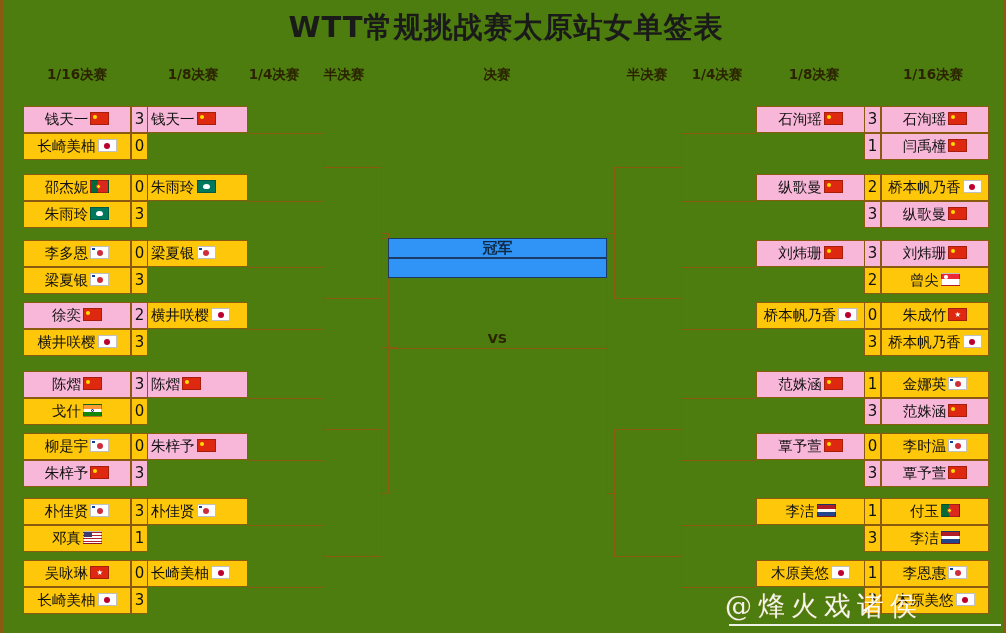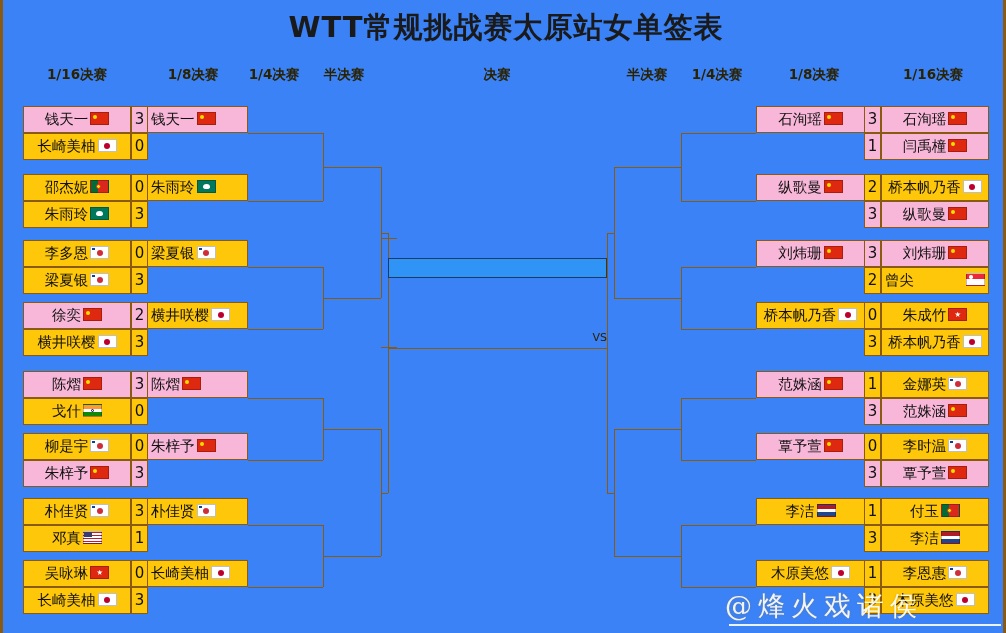--- a/index.html
+++ b/index.html
@@ -4,21 +4,21 @@
 <style>
   html,body{margin:0;padding:0;}
   body{
     width:1006px;height:633px;
     background:#FFC709;
     font-family:"DejaVu Sans","Liberation Sans",sans-serif;
     overflow:hidden;
     position:relative;
   }
   #stage{position:absolute;left:0;top:0;width:1006px;height:633px;
-         background:#3b82f6;
+         background:#4d7c0f;
          border-left:3px solid #8a5a10;border-right:3px solid #8a5a10;
          box-sizing:border-box;}
 
   
   .title{
     position:absolute;left:0;top:8px;width:1006px;
     text-align:center;
     font-size:29px;font-weight:bold;color:#1a1a1a;
     letter-spacing:1px;
     font-family:"DejaVu Sans","Liberation Sans",sans-serif;
@@ -96,22 +96,22 @@
   
   .champ{
     position:absolute;
     box-sizing:border-box;
     background:#2F94F5;
     border:1.4px solid #1b3a66;
     display:flex;align-items:center;justify-content:center;
     font-size:15px;color:#102a46;font-weight:bold;
   }
   .vs{
-    position:absolute;text-align:right;
-    font-size:11px;font-weight:normal;color:#2b2200;
+    position:absolute;text-align:center;
+    font-size:13px;font-weight:bold;color:#2b2200;
   }
   .finalbox{position:absolute;box-sizing:border-box;border:1.4px solid #8a5a10;background:transparent;}
 
   
   .wm{
     position:absolute;left:722px;top:588px;
     font-size:27px;color:#ffffff;
     font-family:"DejaVu Serif","Liberation Serif",serif;
     letter-spacing:6px;
     opacity:.92;
@@ -281,21 +281,21 @@
       <div class="cell name cn" style="left:753px;top:174px;width:108px;height:27px;border-right:none;">
         <span class="nm">纵歌曼</span>
         <span class="flag f-cn"></span>
       </div>
       <div class="cell score cn" style="left:861px;top:240px;width:17px;height:27px;">3</div>
       <div class="cell name cn" style="left:878px;top:240px;width:108px;height:27px;">
         <span class="nm">刘炜珊</span>
         <span class="flag f-cn"></span>
       </div>
       <div class="cell score" style="left:861px;top:267px;width:17px;height:27px;">2</div>
-      <div class="cell name" style="left:878px;top:267px;width:108px;height:27px;justify-content:space-between;">
+      <div class="cell name" style="left:878px;top:267px;width:108px;height:27px;">
         <span class="nm">曾尖</span>
         <span class="flag f-sg"></span>
       </div>
       <div class="cell name cn" style="left:753px;top:240px;width:108px;height:27px;border-right:none;">
         <span class="nm">刘炜珊</span>
         <span class="flag f-cn"></span>
       </div>
       <div class="cell score" style="left:861px;top:302px;width:17px;height:27px;">0</div>
       <div class="cell name" style="left:878px;top:302px;width:108px;height:27px;">
         <span class="nm">朱成竹</span>
@@ -408,19 +408,22 @@
       <div class="ln lnv" style="left:611px;top:167px;height:131px;"></div>
       <div class="ln lnv" style="left:611px;top:429px;height:127px;"></div>
       <div class="ln lnh" style="left:604px;top:232.5px;width:7px;"></div>
       <div class="ln lnh" style="left:604px;top:492.5px;width:7px;"></div>
       <div class="ln lnv" style="left:604px;top:232.5px;height:260px;"></div>
       <div class="ln lnh" style="left:385px;top:348px;width:219px;"></div>
     </div>
 
   <div class="finalbox" style="left:378px;top:238px;width:16px;height:110px;border-right:none;border-left:none;"></div>
 
+  <div class="champ" style="left:385px;top:238px;width:219px;height:20px;">
+    <span>冠军</span>
+  </div>
   <div class="champ" style="left:385px;top:258px;width:219px;height:20px;"></div>
 
   <div class="vs" style="left:385px;top:331px;width:219px;">VS</div>
 
   <div class="wm">@烽火戏诸侯</div>
   <div class="wmline"></div>
 </div>
 
 </body></html>

